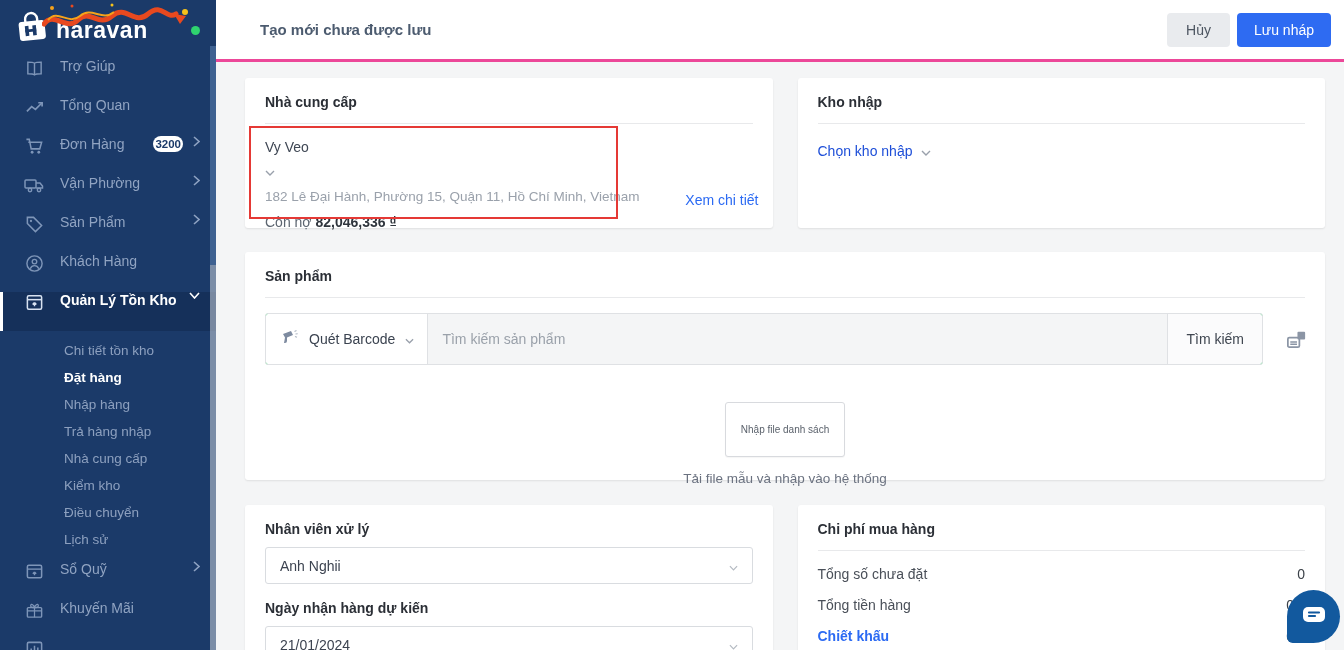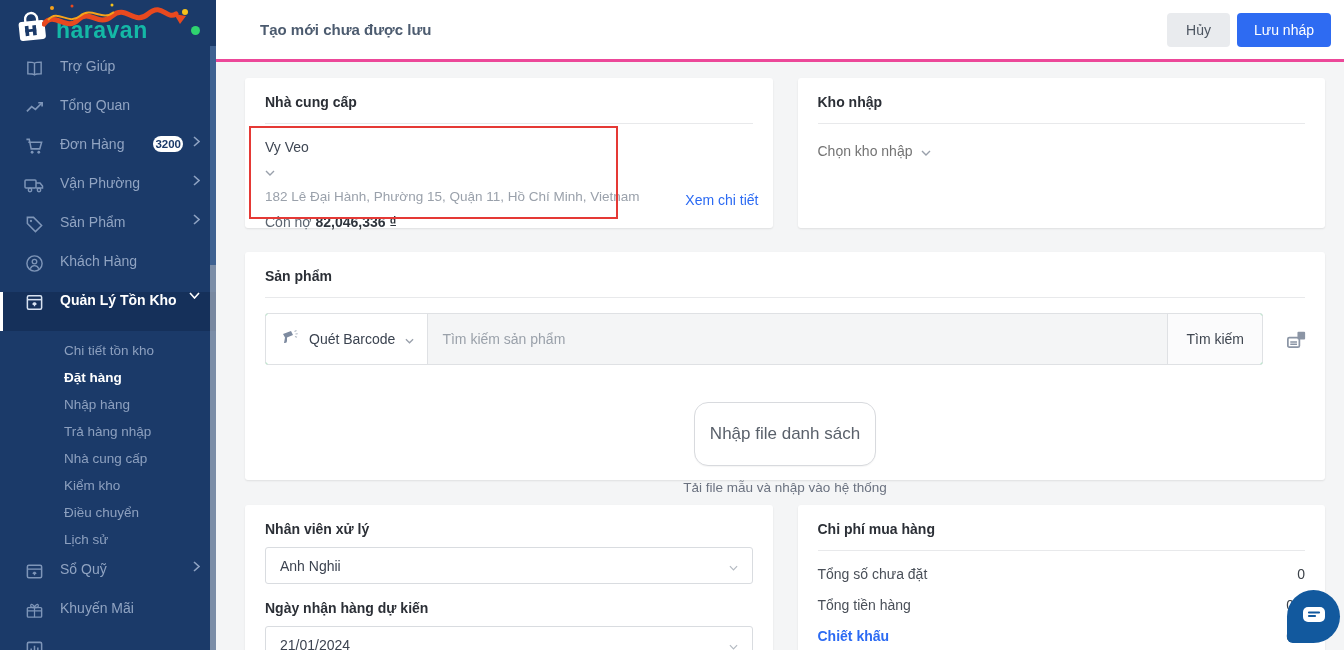--- a/index.html
+++ b/index.html
@@ -4,21 +4,21 @@
 <style>
   * { margin:0; padding:0; box-sizing:border-box; }
   html,body { width:1344px; height:650px; overflow:hidden;
     font-family:"Liberation Sans","DejaVu Sans",sans-serif; background:#f4f5f6; }
 
   
   .sidebar { position:absolute; left:0; top:0; width:216px; height:650px;
     background:#1b3a69; z-index:5; }
   .logo-row { position:relative; height:58px; padding:10px 0 0 14px; }
   .logo-inner { position:relative; display:flex; align-items:center; gap:6px; }
-  .logo-text { color:#14b8a6; font-size:23px; font-weight:700; letter-spacing:.5px; }
+  .logo-text { color:#ffffff; font-size:23px; font-weight:700; letter-spacing:.5px; }
   .dragon { position:absolute; left:28px; top:-8px; pointer-events:none; }
   .green-dot { position:absolute; right:16px; top:26px; width:9px; height:9px;
     border-radius:50%; background:#2fd36f; }
   .nav-item { display:flex; align-items:flex-start; height:39px; padding:0 16px 0 24px;
     color:#91a4c2; font-size:14px; cursor:pointer; position:relative; }
   .nav-item .ico { width:20px; height:20px; margin-right:16px; color:#7e95b8;
     display:flex; align-items:center; justify-content:center; flex:0 0 20px; }
   .nav-item .lbl { flex:1; white-space:nowrap; overflow:hidden; }
   .nav-item.active { background:#15305a; color:#ffffff; font-weight:700; }
   .nav-item.active .ico { color:#d7e1f0; }
@@ -61,39 +61,39 @@
   
   .sup-name { margin-top:15px; font-size:14px; color:#3f4754; display:flex;
     gap:8px; cursor:pointer; width:max-content;flex-direction:column; }
   .sup-addr { margin-top:10px; font-size:13.5px; color:#9aa1ab; }
   .sup-debt { margin-top:10px; font-size:14px; color:#5c6570; }
   .sup-debt b { color:#2f353d; }
   .red-box { position:absolute; left:4px; top:48px; width:369px; height:93px;
     border:2px solid #e53935; pointer-events:none; z-index:3; }
   .detail-link { position:absolute; right:14px; bottom:20px; font-size:14px;
     color:#2b6af3; cursor:pointer; text-decoration:none; }
-  .select-ghost { margin-top:19px; font-size:14px; color:#737373; display:flex;
+  .select-ghost { margin-top:19px; font-size:14px; color:#1d4ed8; display:flex;
     align-items:center; gap:9px; cursor:pointer; width:max-content; }
 
   
   .search-row { display:flex; align-items:center; margin-top:15px; }
   .search-group { display:flex; flex:0 0 998px; height:52px;
     border:1px solid #dfe1e4; border-radius:3px; overflow:hidden; background:#22c55e; }
   .barcode-seg { display:flex; align-items:center; gap:10px; background:#ffffff;
     border-right:1px solid #dfe1e4; padding:0 13px; cursor:pointer; }
   .barcode-seg span { font-size:14px; color:#3b4350; }
   .search-input { flex:1; border:none; outline:none; background:#f4f5f6;
     font-size:14px; color:#3b4350; padding:0 14px; font-family:inherit; }
   .search-input::placeholder { color:#9aa1aa; }
   .search-btn { background:#fbfbfc; border:none; border-left:1px solid #dfe1e4;
     padding:0 18px; font-size:14px; color:#3f4650; cursor:pointer; font-family:inherit; }
   .grid-ico { margin-left:22px; color:#8b95a5; cursor:pointer; display:flex; }
   .import-wrap { text-align:center; margin-top:37px; }
-  .import-btn { background:#ffffff; border:1px solid #d8dade; border-radius:14px;
-    padding:21px 15px; font-size:17px; color:#5a616b; cursor:pointer;
+  .import-btn { background:#ffffff; border:1px solid #d8dade; border-radius:3px;
+    padding:21px 15px; font-size:10px; color:#5a616b; cursor:pointer;
     box-shadow:0 1px 1px rgba(0,0,0,.04); font-family:inherit; }
   .import-hint { text-align:center; margin-top:14px; font-size:13.5px; color:#6b7280; }
 
   
   .fld-label { font-size:14px; font-weight:700; color:#2b2f36; }
   .fld-select { margin-top:10px; height:37px; border:1px solid #d9dce0;
     border-radius:3px; display:flex; align-items:center; padding:0 14px;
     font-size:14px; color:#3c4350; cursor:pointer; justify-content:space-between;
     background:#fff; }
   .mt16 { margin-top:16px; }

